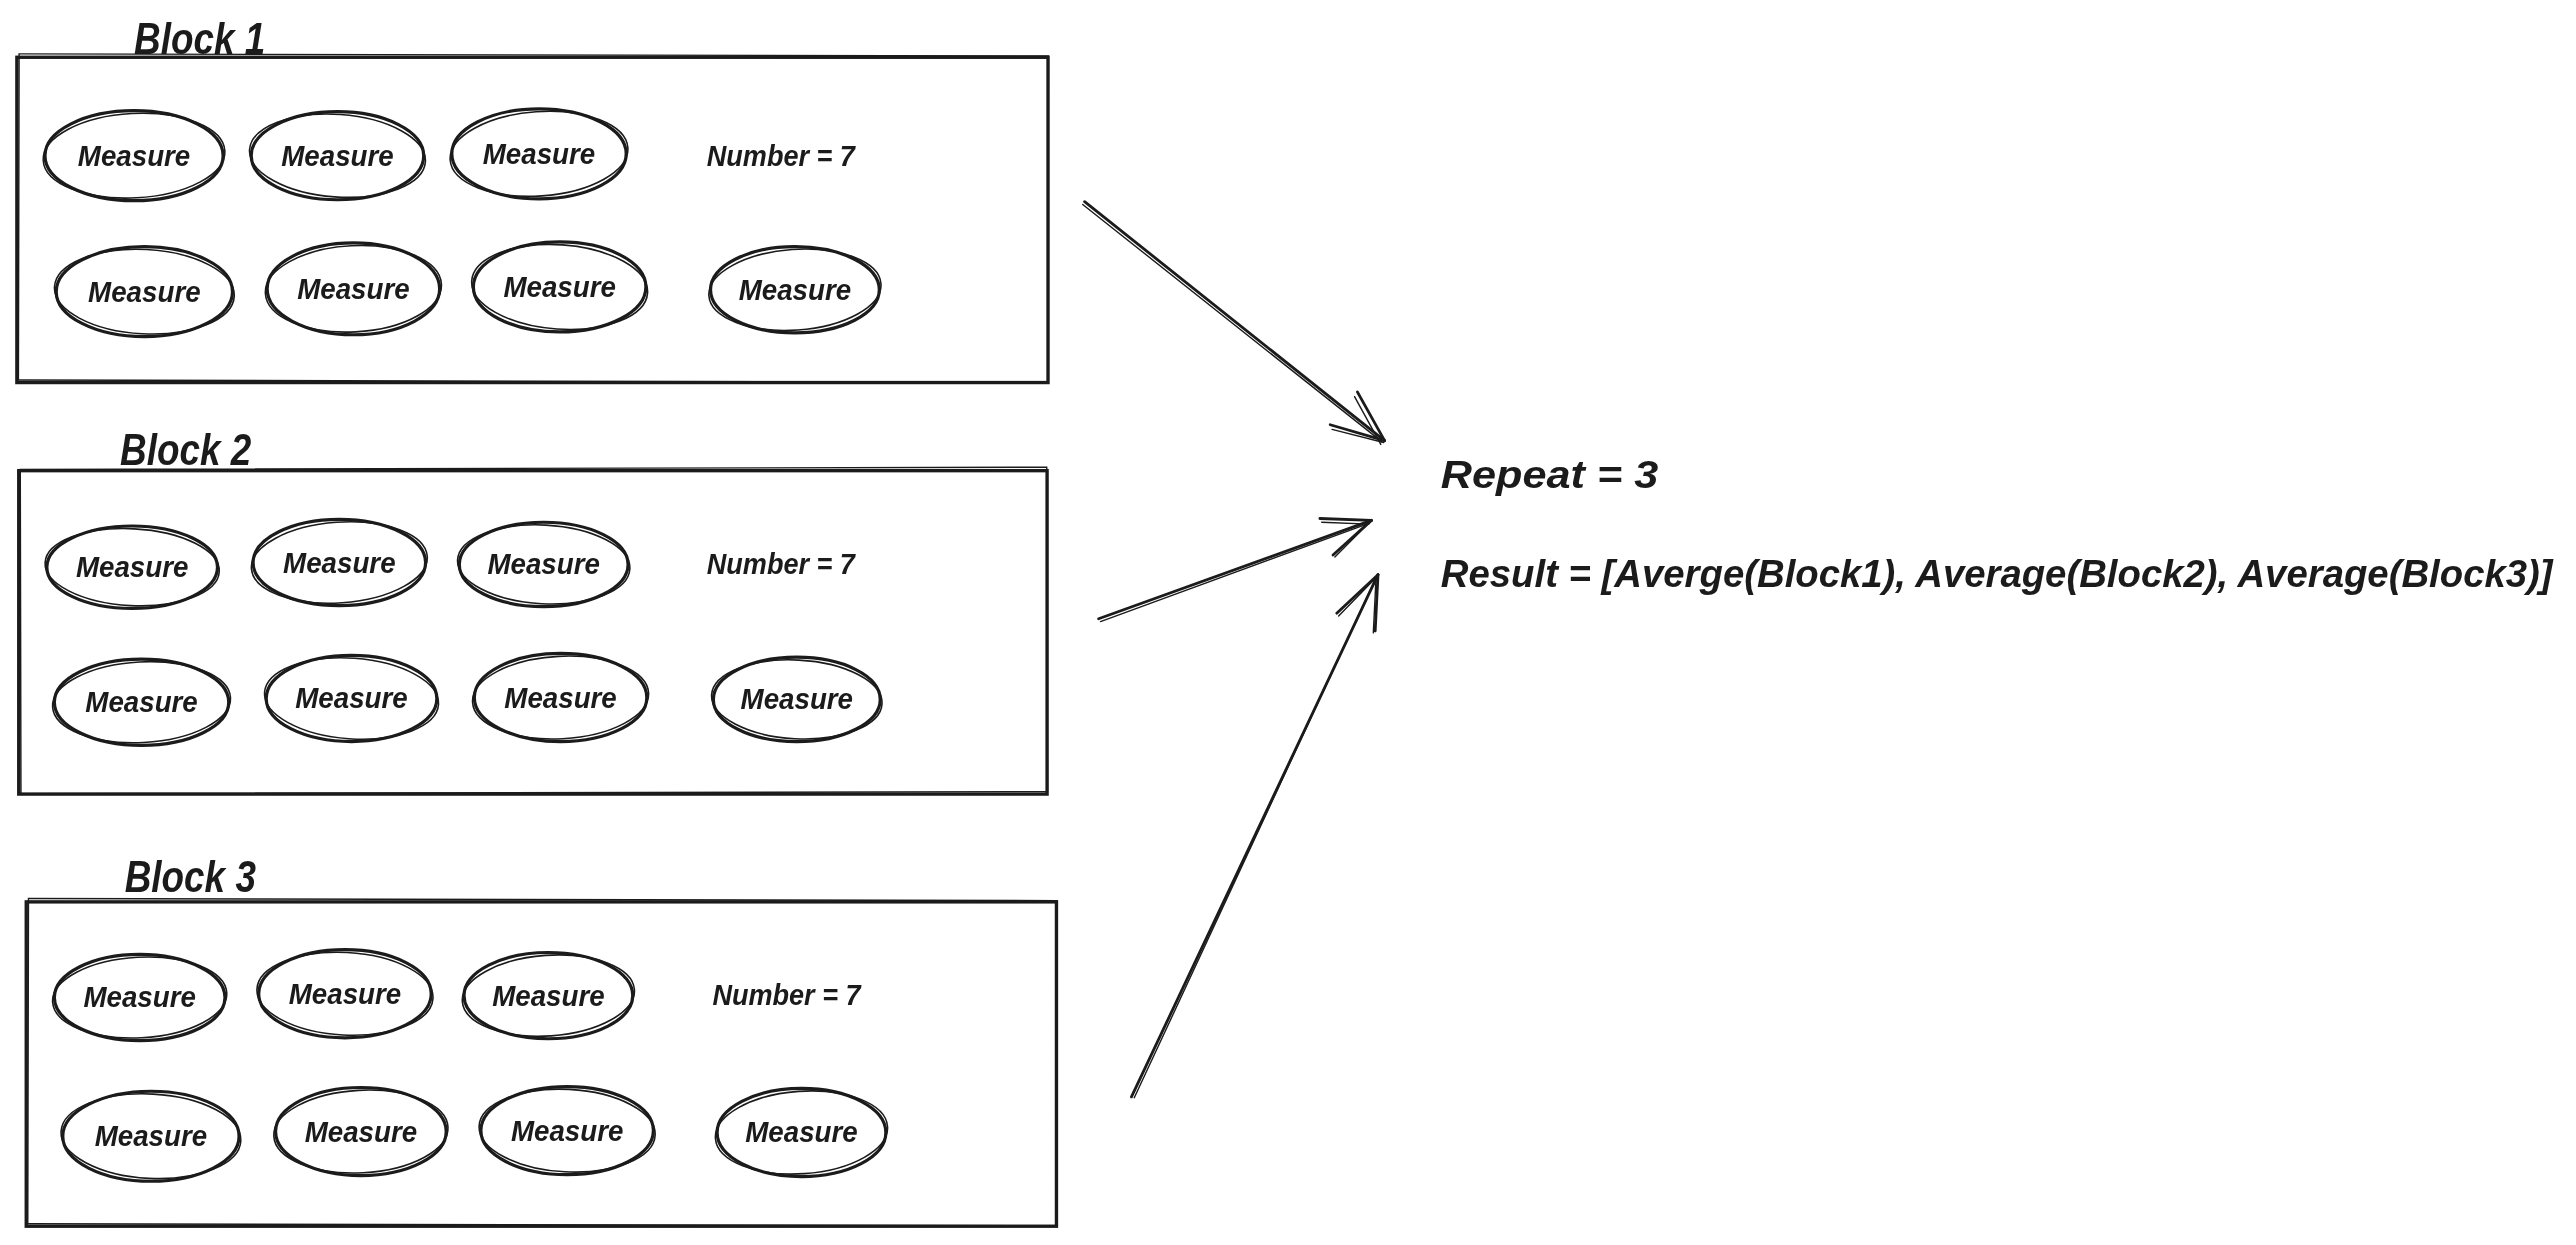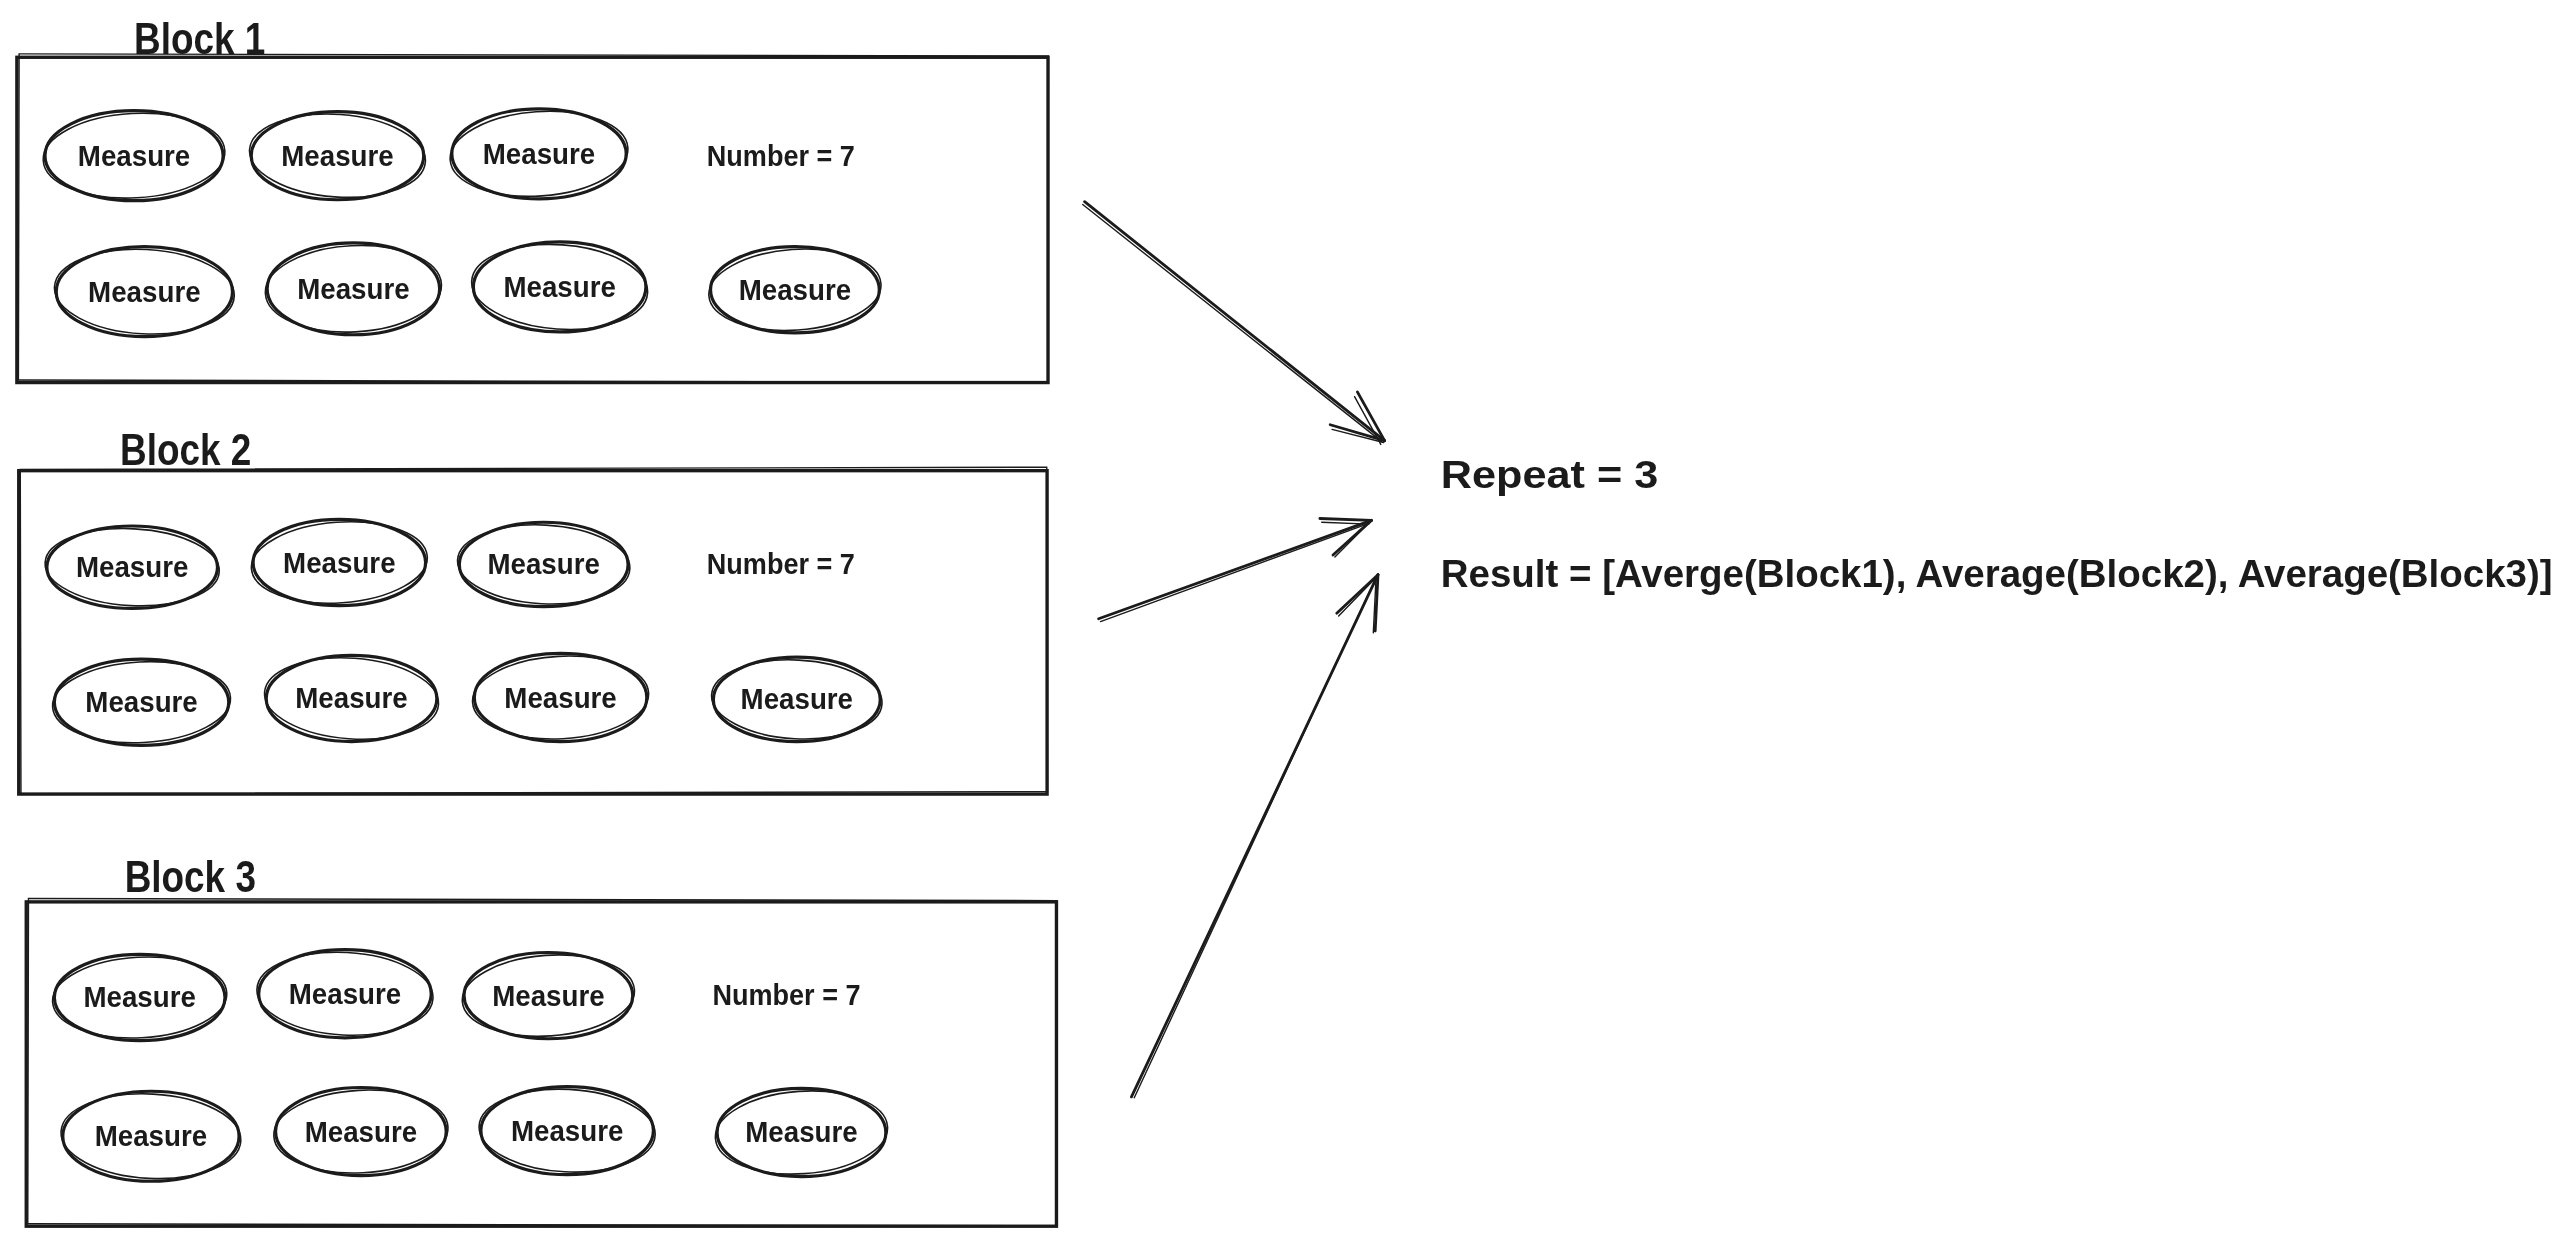--- a/index.html
+++ b/index.html
@@ -1,16 +1,16 @@
 <!DOCTYPE html>
 <html style="font-size:15px"><head>
 <meta charset="utf-8">
 <style>
   html, body { margin: 0; padding: 0; background: #ffffff; }
-  .page { width: 2576px; height: 1246px; position: relative; background: #ffffff; }
+  .page { width: 2576px; height: 1246px; position: relative; background: #ffffff; font-style: italic; }
   svg { display: block; }
   text {
     font-family: "Liberation Sans", sans-serif;
     fill: #1b1b1b;
   }
   .title   { font-size: 48px; font-weight: 700; }
   .measure { font-size: 31px; font-weight: 600; text-anchor: middle; dominant-baseline: central; }
   .number  { font-size: 32px; font-weight: 600; }
   .resline { font-size: 42px; font-weight: 600; }
   .shape   { fill: none; stroke: #1b1b1b; stroke-width: 3.4; stroke-linecap: round; }

